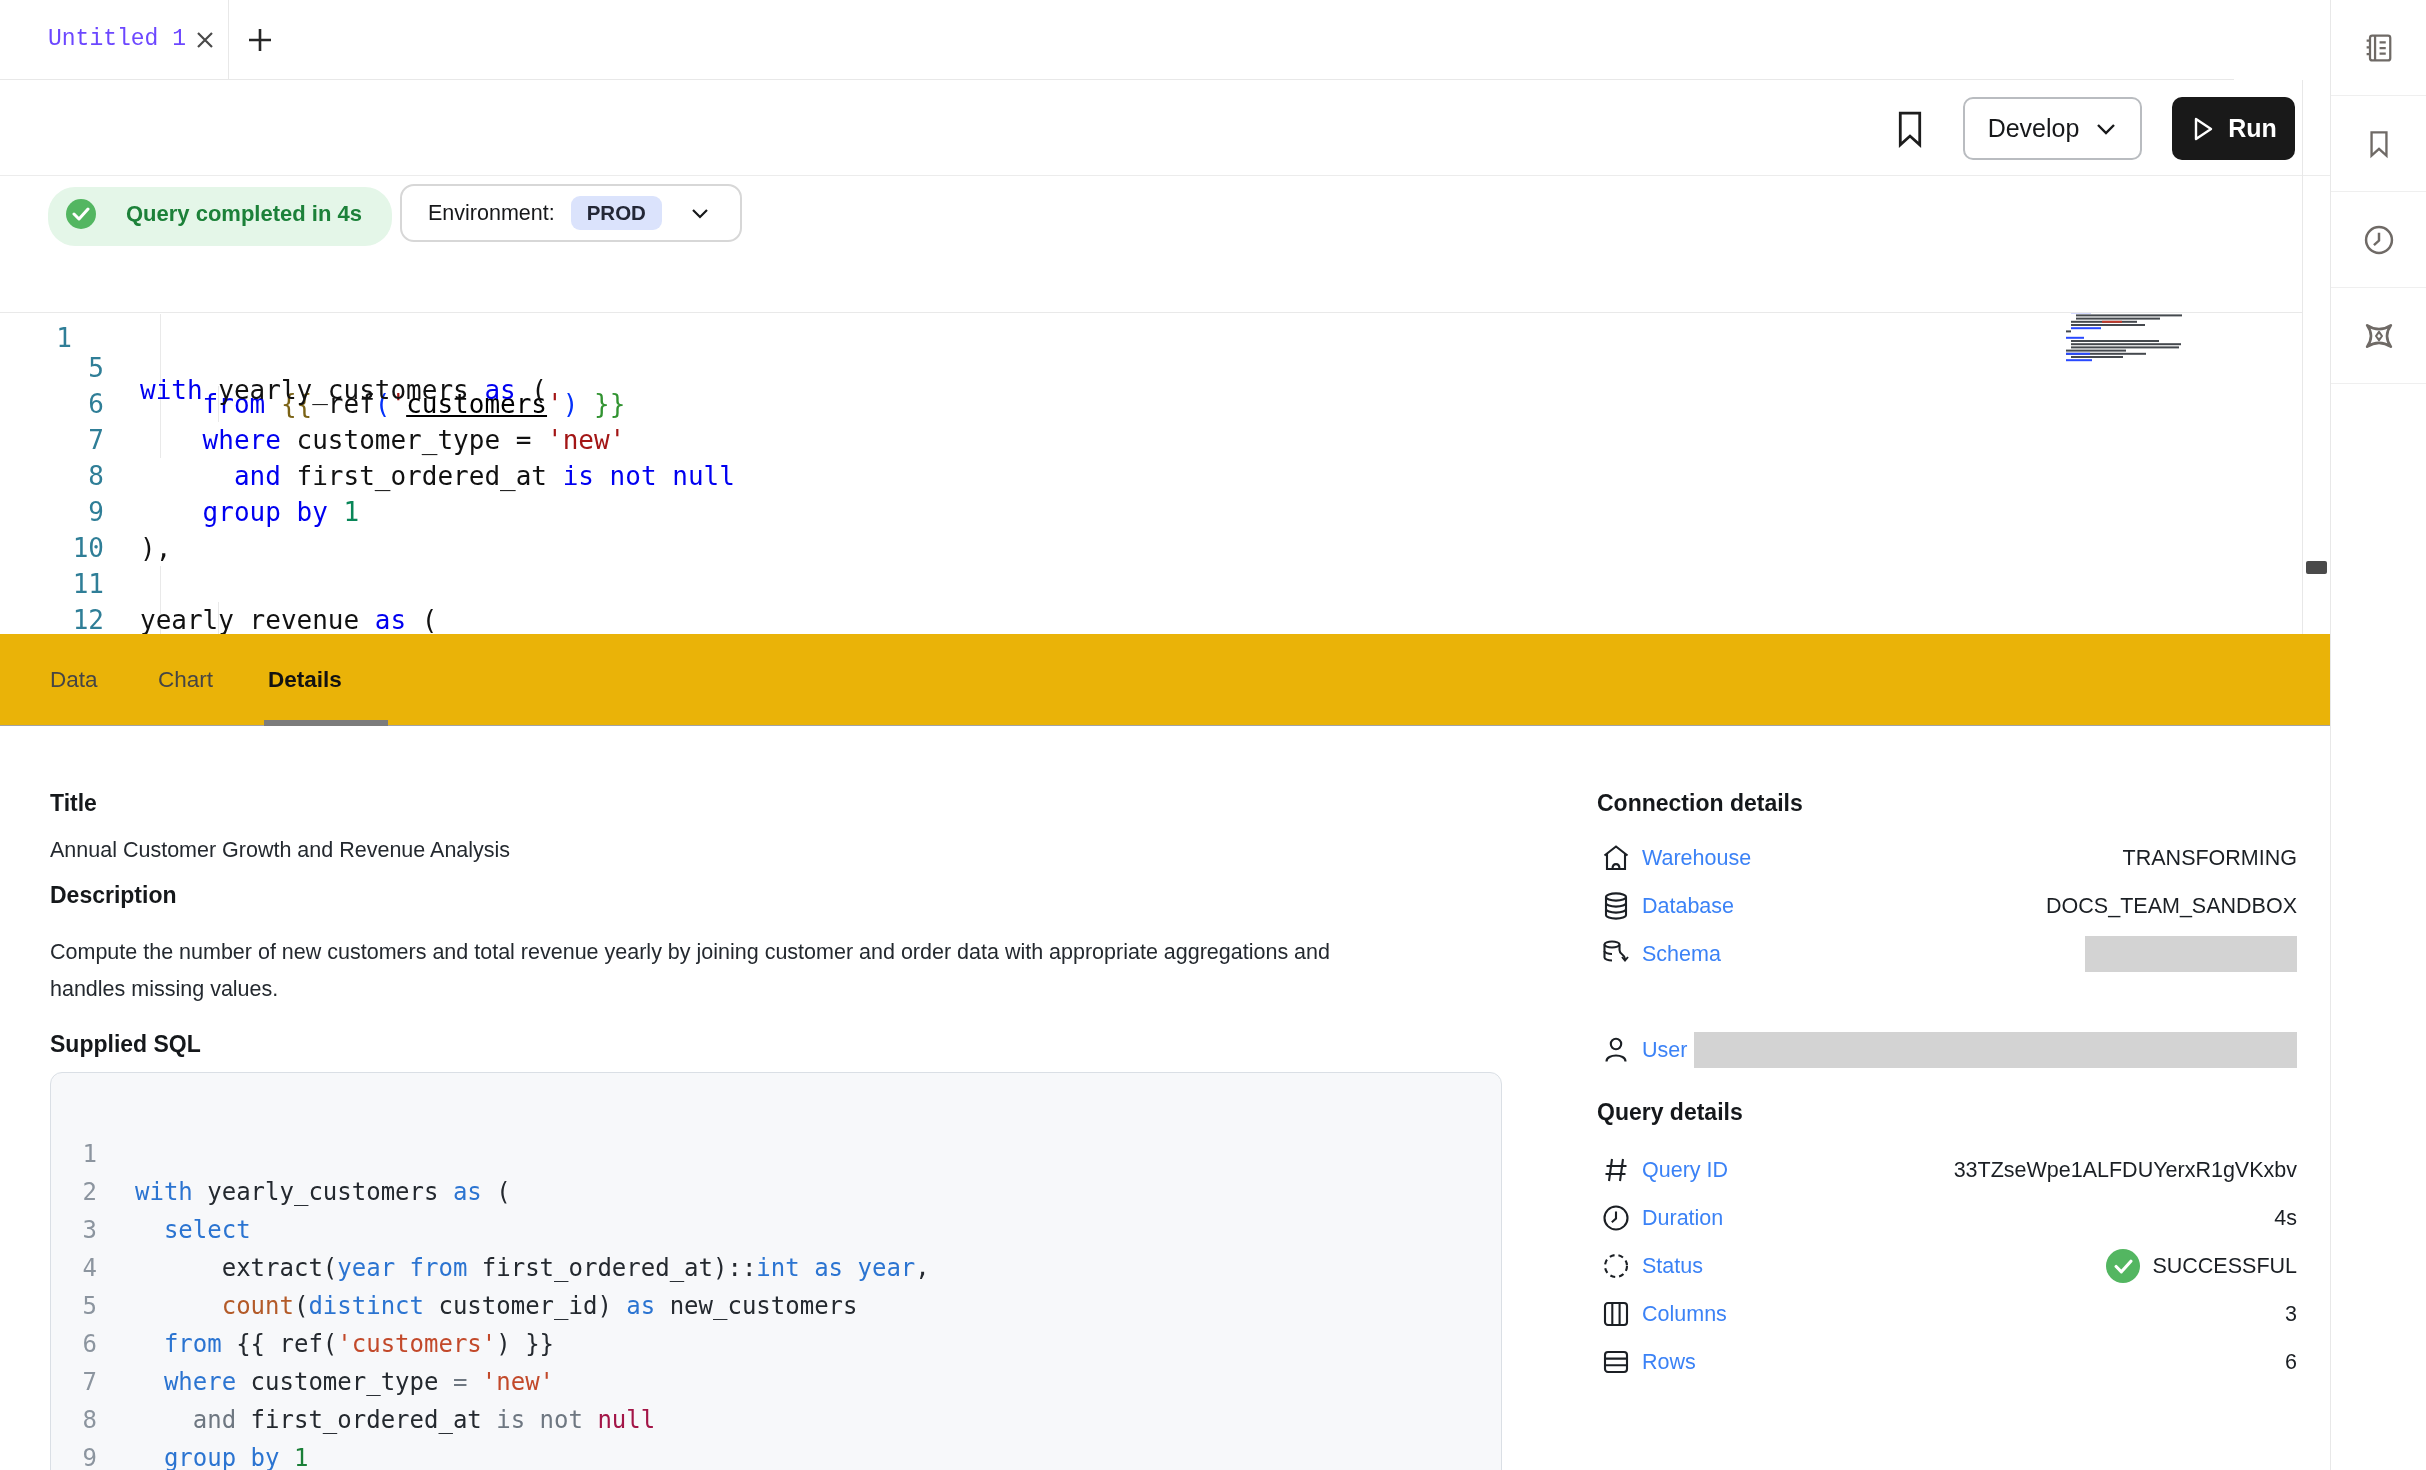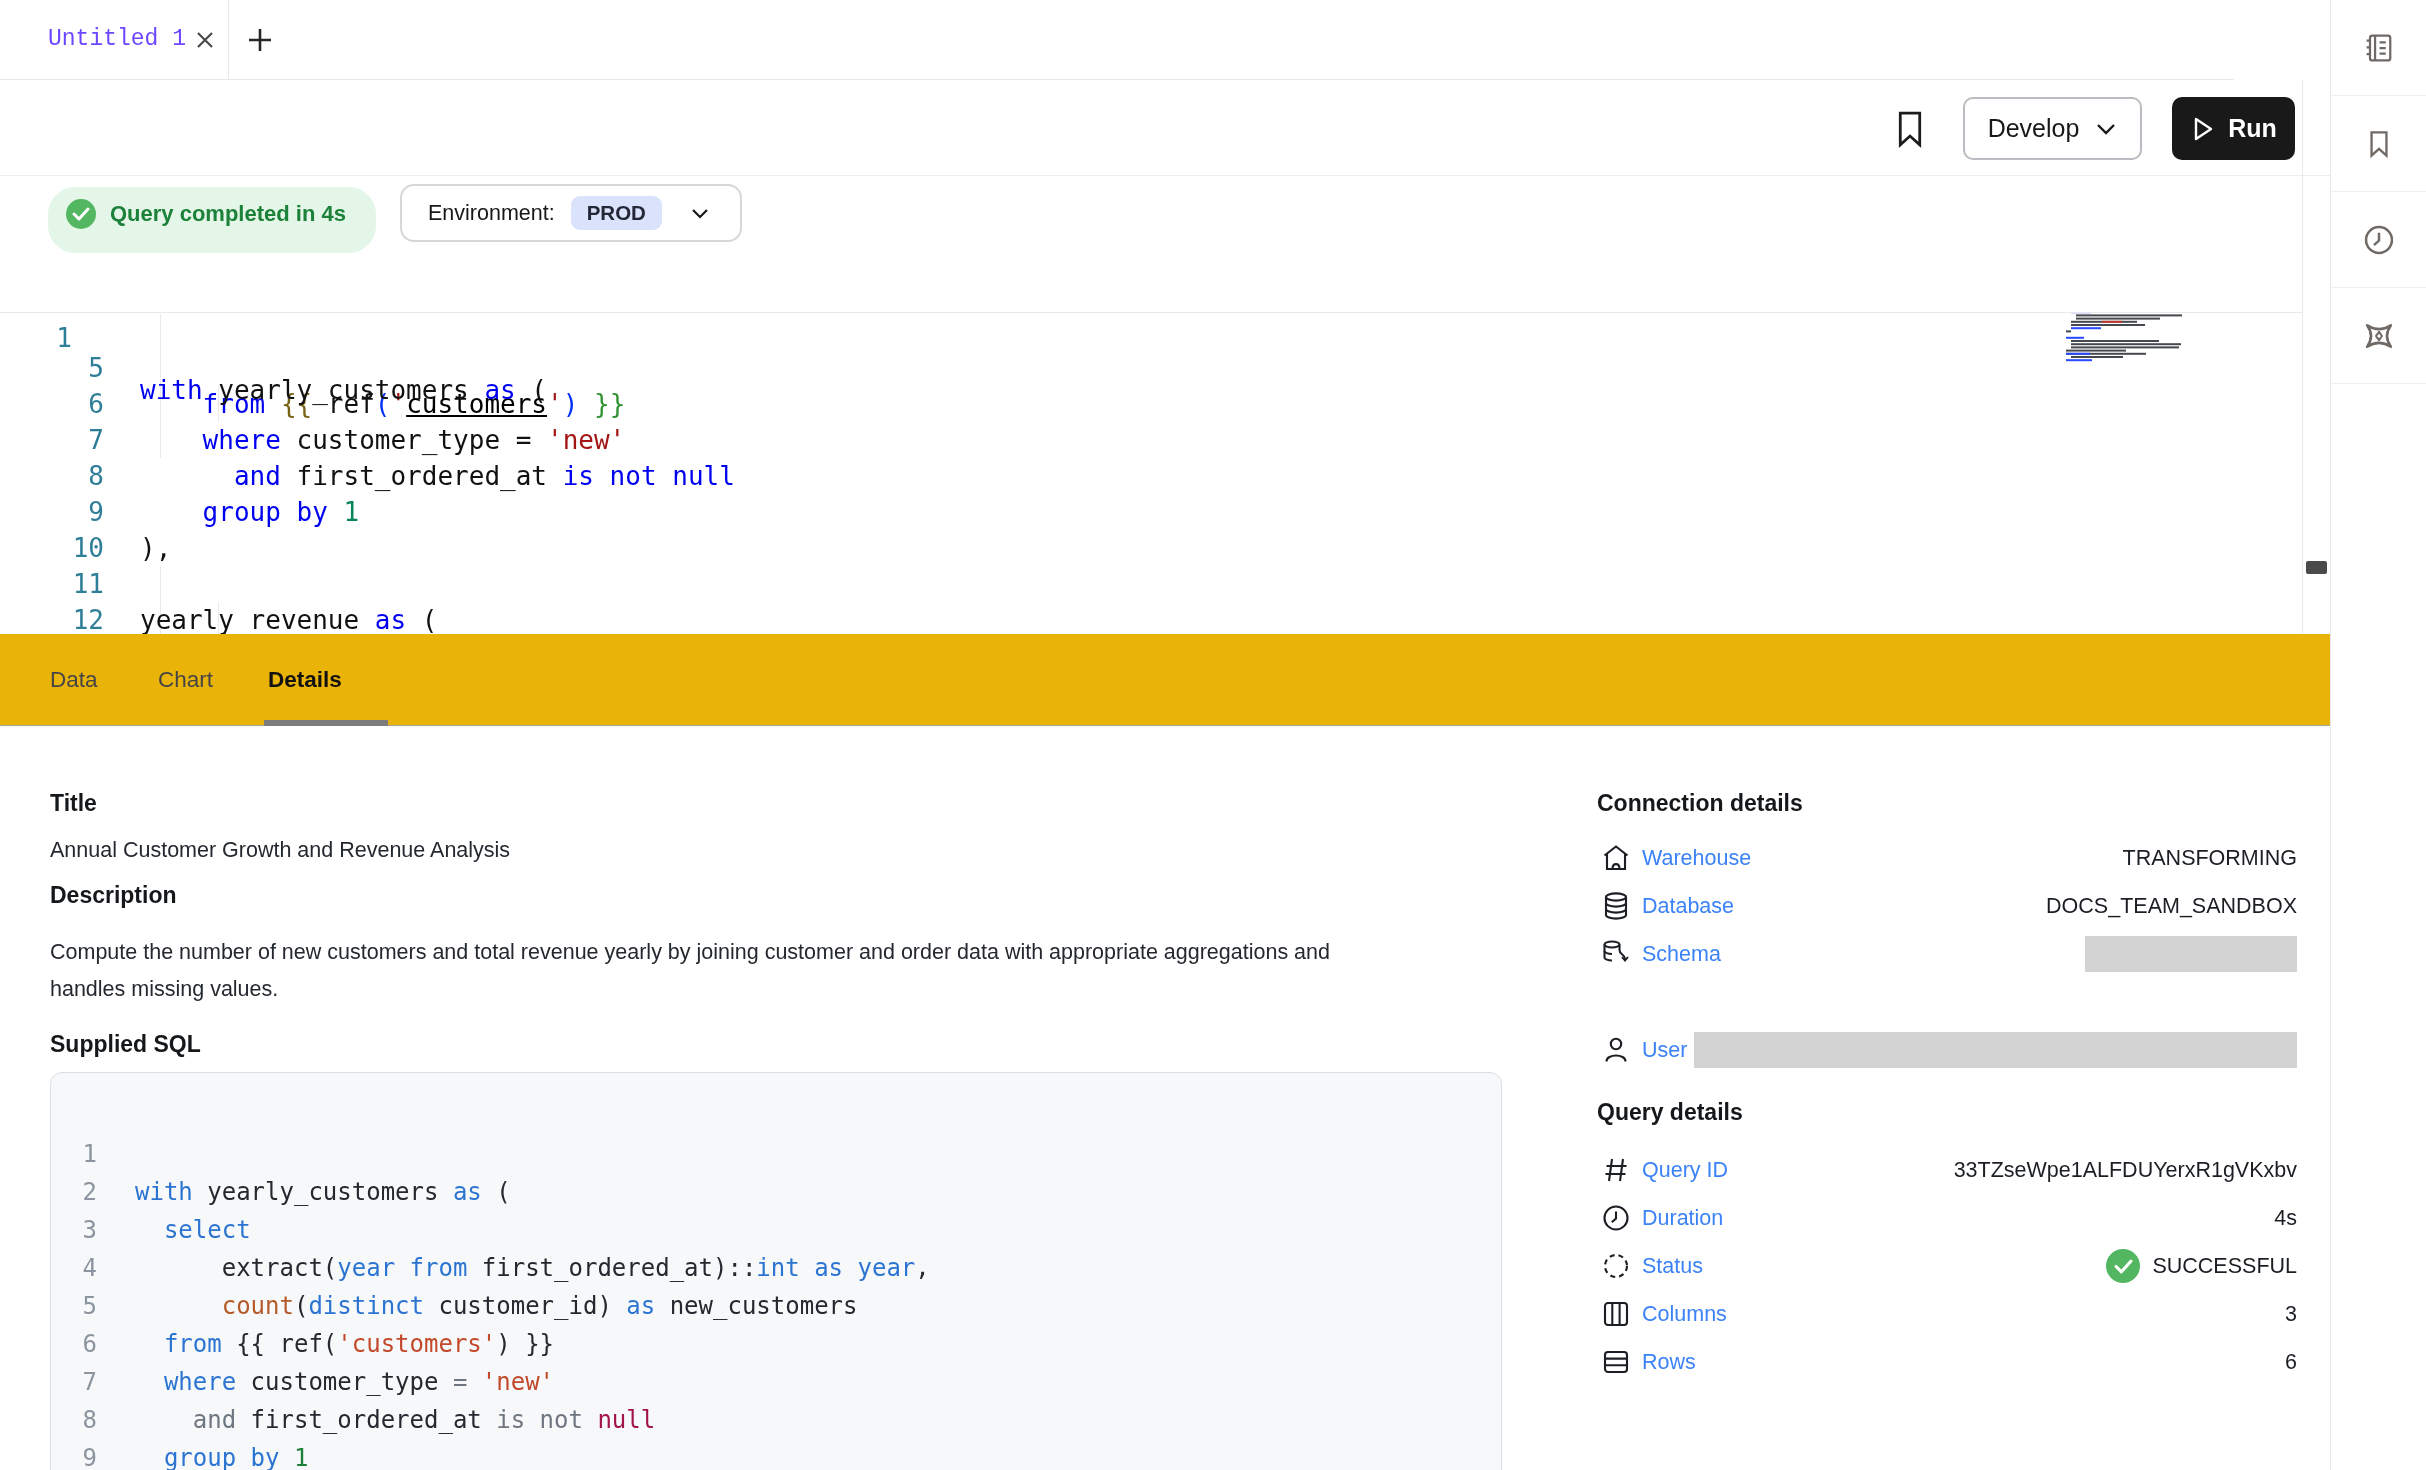--- a/index.html
+++ b/index.html
@@ -26,22 +26,22 @@
   
   .toolbar{left:0;top:80px;width:2330px;height:96px;border-bottom:1px solid #ececec;box-sizing:border-box;background:#fff;}
   .bm-btn{left:1893px;top:108px;width:34px;height:42px;color:#1d1d1d;cursor:pointer;}
   .develop-btn{left:1963px;top:97px;width:179px;height:63px;border:2px solid #b9bcc0;border-radius:10px;box-sizing:border-box;
     display:flex;align-items:center;justify-content:center;gap:16px;font-size:25px;color:#17181a;background:#fff;cursor:pointer;}
   .run-btn{left:2172px;top:97px;width:123px;height:63px;background:#191919;border-radius:10px;
     display:flex;align-items:center;justify-content:center;gap:12px;color:#fff;font-size:25px;font-weight:600;cursor:pointer;}
 
   
   .statusrow{left:0;top:176px;width:2330px;height:84px;background:#fff;}
-  .qpill{left:48px;top:11px;height:54px;padding:0 30px 12px 18px;background:#e4f6e8;border-radius:27px;
-    display:flex;align-items:center;gap:14px;}
+  .qpill{left:48px;top:11px;height:54px;padding:0 30px 5px 18px;background:#e4f6e8;border-radius:27px;
+    display:flex;align-items:center;gap:30px;}
   .qpill-text{font-size:22px;font-weight:600;color:#1c8139;}
   .envbox{left:400px;top:8px;width:342px;height:58px;border:2px solid #d7d7d7;border-radius:14px;box-sizing:border-box;
     display:flex;align-items:center;background:#fff;cursor:pointer;padding:0 18px 0 26px;gap:16px;}
   .env-label{font-size:21.5px;color:#17181a;}
   .env-pill{background:#dbe3fc;border-radius:9px;padding:5px 16px;font-size:20.5px;font-weight:600;color:#232736;}
 
   
   .editor{left:0;top:260px;width:2302px;height:374px;background:#fff;border-bottom:1px solid #dcdcdc;box-sizing:content-box;
     font-family:"DejaVu Sans Mono",monospace;font-size:26px;cursor:text;}
   .cl{position:absolute;left:0;right:0;height:36px;line-height:36px;white-space:pre;}

